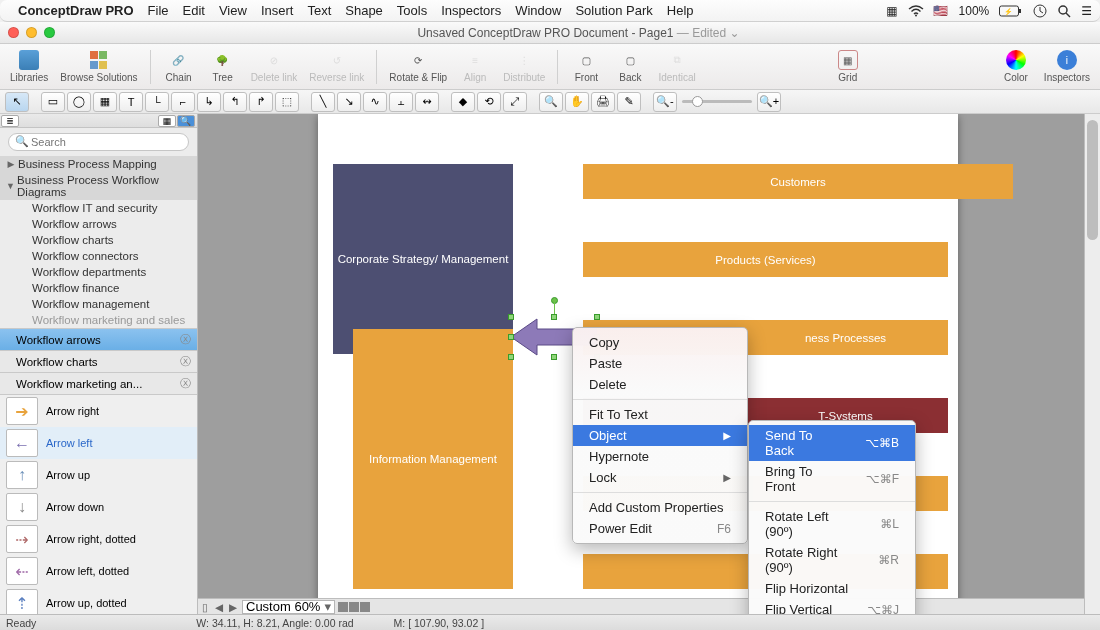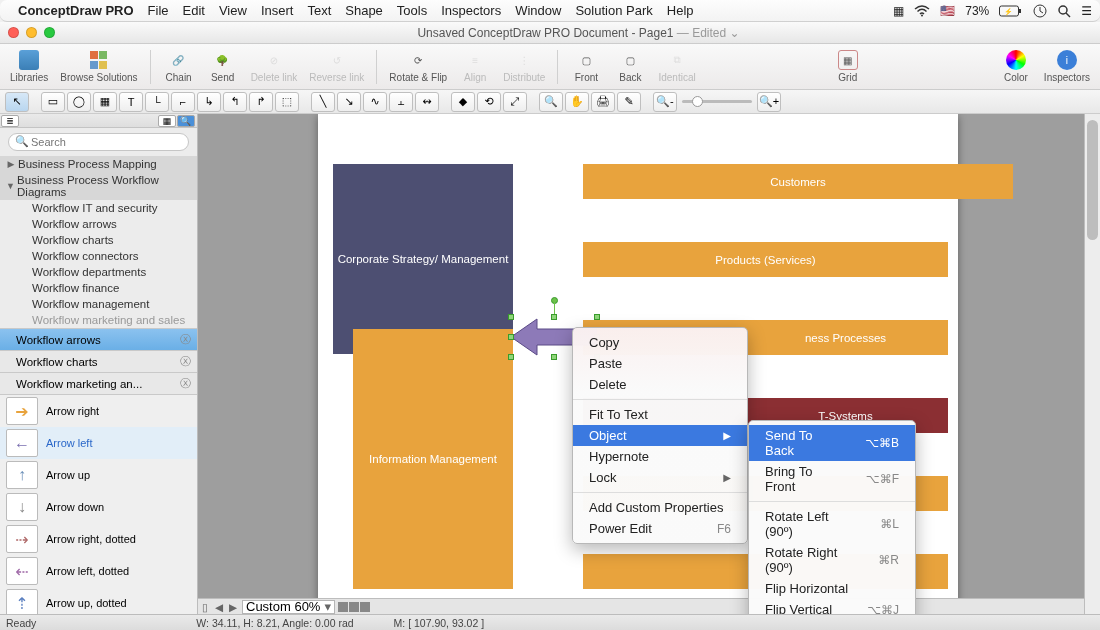--- a/index.html
+++ b/index.html
@@ -123,21 +123,21 @@
     <span>▦</span>
     <span>
       <svg width="16" height="12" viewBox="0 0 16 12">
           <path d="M1 4 Q8 -2 15 4" stroke="#333" stroke-width="1.4" fill="none"></path>
           <path d="M3.5 6.5 Q8 2 12.5 6.5" stroke="#333" stroke-width="1.4" fill="none"></path>
           <path d="M6 9 Q8 7 10 9" stroke="#333" stroke-width="1.4" fill="none"></path>
           <circle cx="8" cy="10.5" r="1" fill="#333"></circle>
         </svg>
     </span>
     <span>🇺🇸</span>
-    <span>73%</span>
+    <span>100%</span>
     <span>
       <svg width="24" height="12" viewBox="0 0 24 12">
           <rect x="0.5" y="1" width="19" height="10" rx="2" fill="none" stroke="#333"></rect>
           <rect x="20" y="4" width="2" height="4" fill="#333"></rect>
           <text x="5" y="9" font-size="7" fill="#333">⚡</text>
         </svg>
     </span>
     <span>
       <svg width="14" height="14" viewBox="0 0 14 14">
           <circle cx="7" cy="7" r="6" fill="none" stroke="#333"></circle>
@@ -181,21 +181,21 @@
       </div>
       <span class="tlabel">Browse Solutions</span>
     </div>
   <div class="tsep"></div>
   <div class="tbtn">
       <div class="ticon">🔗</div>
       <span class="tlabel">Chain</span>
     </div>
   <div class="tbtn">
       <div class="ticon">🌳</div>
-      <span class="tlabel">Send</span>
+      <span class="tlabel">Tree</span>
     </div>
   <div class="tbtn disabled">
       <div class="ticon">⊘</div>
       <span class="tlabel">Delete link</span>
     </div>
   <div class="tbtn disabled">
       <div class="ticon">↺</div>
       <span class="tlabel">Reverse link</span>
     </div>
   <div class="tsep"></div>

